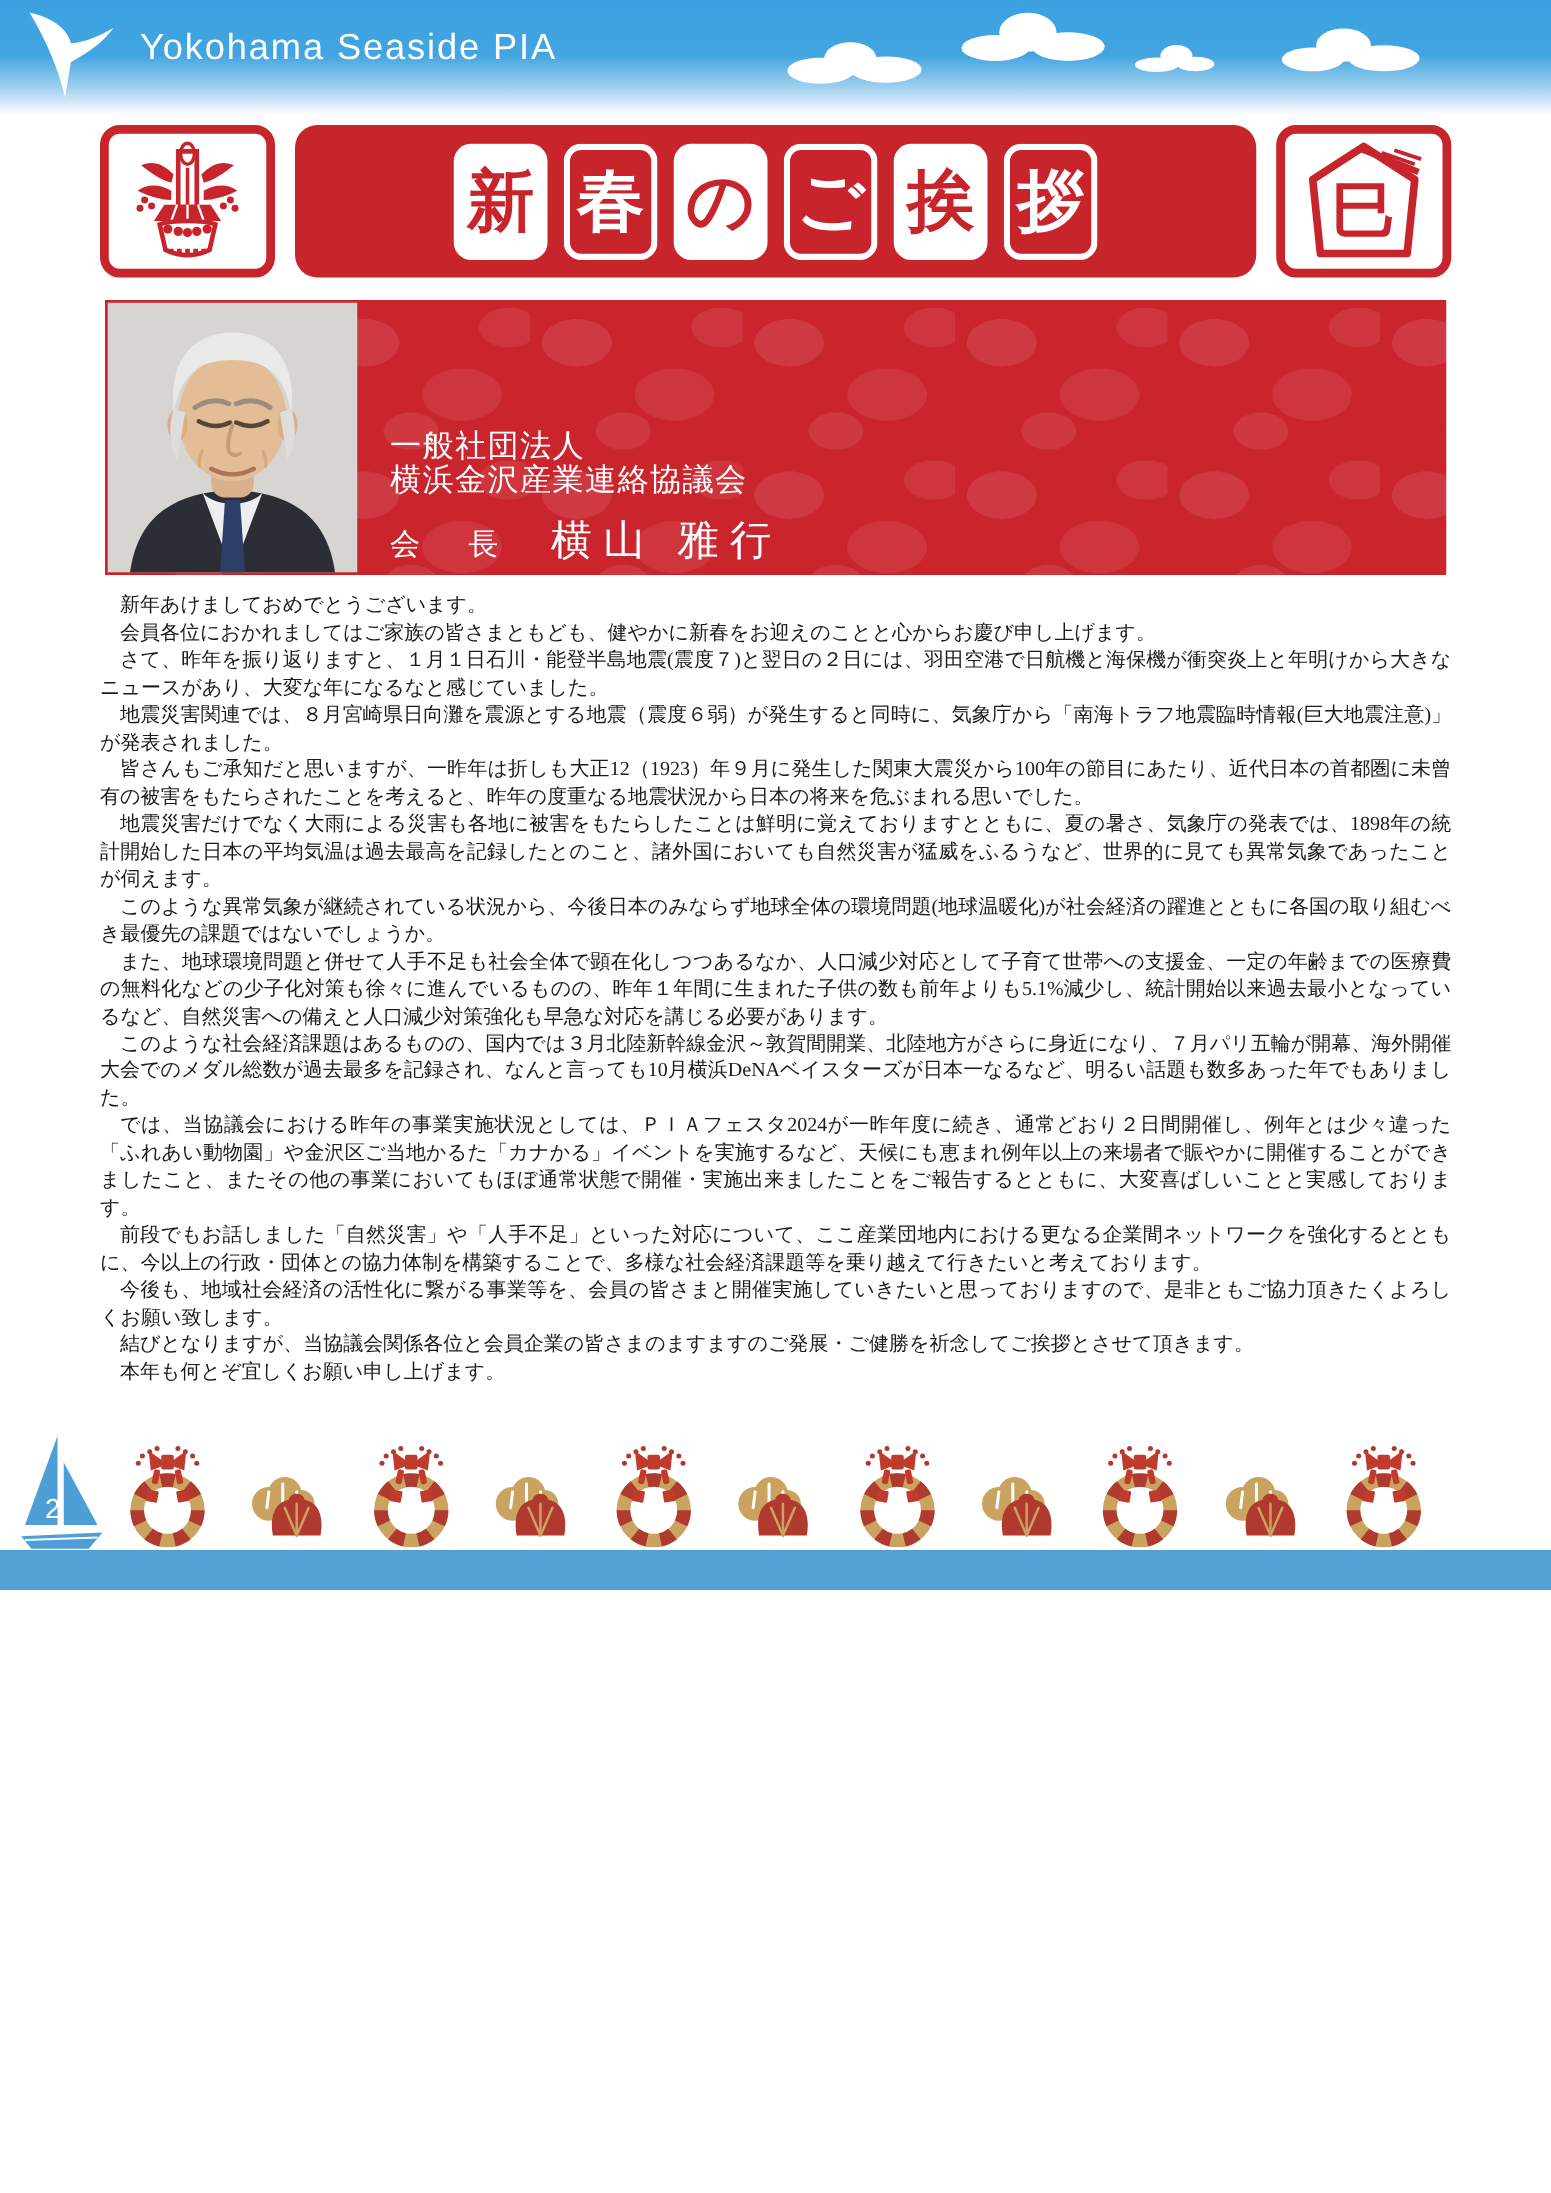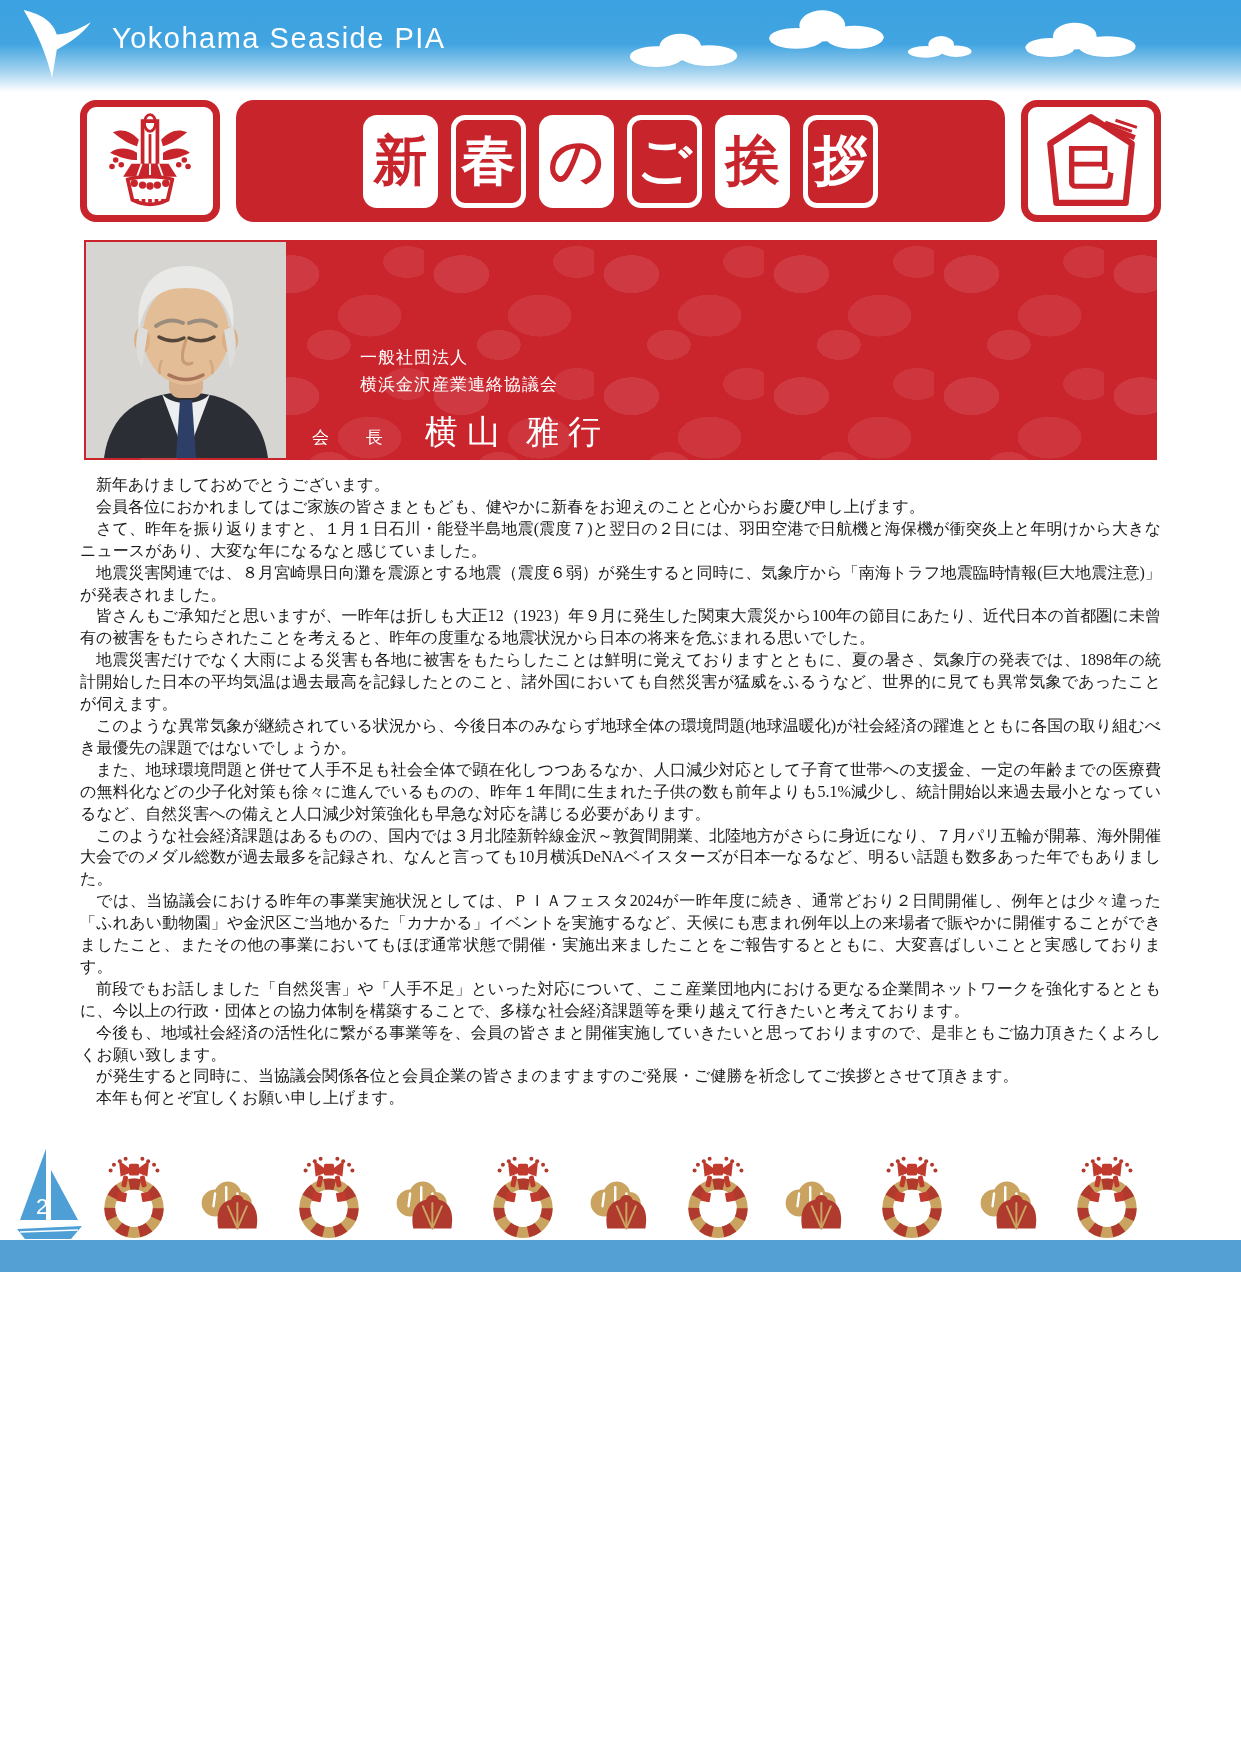--- a/index.html
+++ b/index.html
@@ -31,23 +31,23 @@
   .profile-box{margin:18px 84px 0;height:220px;display:flex;
     background-color:#ca242c;
     background-image:
       radial-gradient(ellipse 28px 19px at 22% 28%, rgba(255,255,255,.10) 0 99%, transparent 100%),
       radial-gradient(ellipse 32px 21px at 68% 62%, rgba(255,255,255,.08) 0 99%, transparent 100%),
       radial-gradient(ellipse 22px 15px at 44% 86%, rgba(255,255,255,.09) 0 99%, transparent 100%),
       radial-gradient(ellipse 24px 16px at 90% 18%, rgba(255,255,255,.08) 0 99%, transparent 100%);
     background-size:170px 122px;}
   .portrait{width:200px;height:216px;flex:0 0 auto;margin:2px 0 0 2px;}
   .profile-text{color:#fff;padding:104px 0 0 26px;}
-  .org{font-size:17px;line-height:27px;letter-spacing:1px;margin-left:48px;}
+  .org{font-size:25px;line-height:27px;letter-spacing:1px;}
   .role-name{margin-top:12px;display:flex;align-items:baseline;}
-  .role{font-size:17px;letter-spacing:16px;}
+  .role{font-size:24px;letter-spacing:16px;}
   .name{font-family:"Liberation Serif",serif;font-size:33px;font-weight:normal;
         letter-spacing:9px;margin-left:26px;}
 
   
   .body-text{margin:14px 80px 0;font-family:"Liberation Serif",serif;font-size:16px;
              line-height:1.37;color:#1a1a1a;text-align:justify;}
   .body-text p{margin:0;text-indent:1em;}
 
   
   .ornament-row{margin:44px 90px 0;display:flex;justify-content:space-between;
@@ -221,21 +221,21 @@
       <p class="odd">さて、昨年を振り返りますと、１月１日石川・能登半島地震(震度７)と翌日の２日には、羽田空港で日航機と海保機が衝突炎上と年明けから大きなニュースがあり、大変な年になるなと感じていました。</p>
       <p class="even">地震災害関連では、８月宮崎県日向灘を震源とする地震（震度６弱）が発生すると同時に、気象庁から「南海トラフ地震臨時情報(巨大地震注意)」が発表されました。</p>
       <p class="odd v-121923100">皆さんもご承知だと思いますが、一昨年は折しも大正12（1923）年９月に発生した関東大震災から100年の節目にあたり、近代日本の首都圏に未曾有の被害をもたらされたことを考えると、昨年の度重なる地震状況から日本の将来を危ぶまれる思いでした。</p>
       <p class="even v-1898">地震災害だけでなく大雨による災害も各地に被害をもたらしたことは鮮明に覚えておりますとともに、夏の暑さ、気象庁の発表では、1898年の統計開始した日本の平均気温は過去最高を記録したとのこと、諸外国においても自然災害が猛威をふるうなど、世界的に見ても異常気象であったことが伺えます。</p>
       <p class="odd">このような異常気象が継続されている状況から、今後日本のみならず地球全体の環境問題(地球温暖化)が社会経済の躍進とともに各国の取り組むべき最優先の課題ではないでしょうか。</p>
       <p class="even v-51">また、地球環境問題と併せて人手不足も社会全体で顕在化しつつあるなか、人口減少対応として子育て世帯への支援金、一定の年齢までの医療費の無料化などの少子化対策も徐々に進んでいるものの、昨年１年間に生まれた子供の数も前年よりも5.1%減少し、統計開始以来過去最小となっているなど、自然災害への備えと人口減少対策強化も早急な対応を講じる必要があります。</p>
       <p class="odd v-10DeNA">このような社会経済課題はあるものの、国内では３月北陸新幹線金沢～敦賀間開業、北陸地方がさらに身近になり、７月パリ五輪が開幕、海外開催大会でのメダル総数が過去最多を記録され、なんと言っても10月横浜DeNAベイスターズが日本一なるなど、明るい話題も数多あった年でもありました。</p>
       <p class="even v-2024">では、当協議会における昨年の事業実施状況としては、ＰＩＡフェスタ2024が一昨年度に続き、通常どおり２日間開催し、例年とは少々違った「ふれあい動物園」や金沢区ご当地かるた「カナかる」イベントを実施するなど、天候にも恵まれ例年以上の来場者で賑やかに開催することができましたこと、またその他の事業においてもほぼ通常状態で開催・実施出来ましたことをご報告するとともに、大変喜ばしいことと実感しております。</p>
       <p class="odd">前段でもお話しました「自然災害」や「人手不足」といった対応について、ここ産業団地内における更なる企業間ネットワークを強化するとともに、今以上の行政・団体との協力体制を構築することで、多様な社会経済課題等を乗り越えて行きたいと考えております。</p>
       <p class="even">今後も、地域社会経済の活性化に繋がる事業等を、会員の皆さまと開催実施していきたいと思っておりますので、是非ともご協力頂きたくよろしくお願い致します。</p>
-      <p class="odd">が発生すると同時に、当協議会関係各位と会員企業の皆さまのますますのご発展・ご健勝を祈念してご挨拶とさせて頂きます。</p>
+      <p class="odd">結びとなりますが、当協議会関係各位と会員企業の皆さまのますますのご発展・ご健勝を祈念してご挨拶とさせて頂きます。</p>
       <p class="even">本年も何とぞ宜しくお願い申し上げます。</p>
     </div>
 
   <div class="ornament-row">
 
       <span class="ornament even v-wreath">
         <svg class="orn" viewBox="0 0 100 110">
           <use href="#icon-wreath"></use>
         </svg>
       </span>

